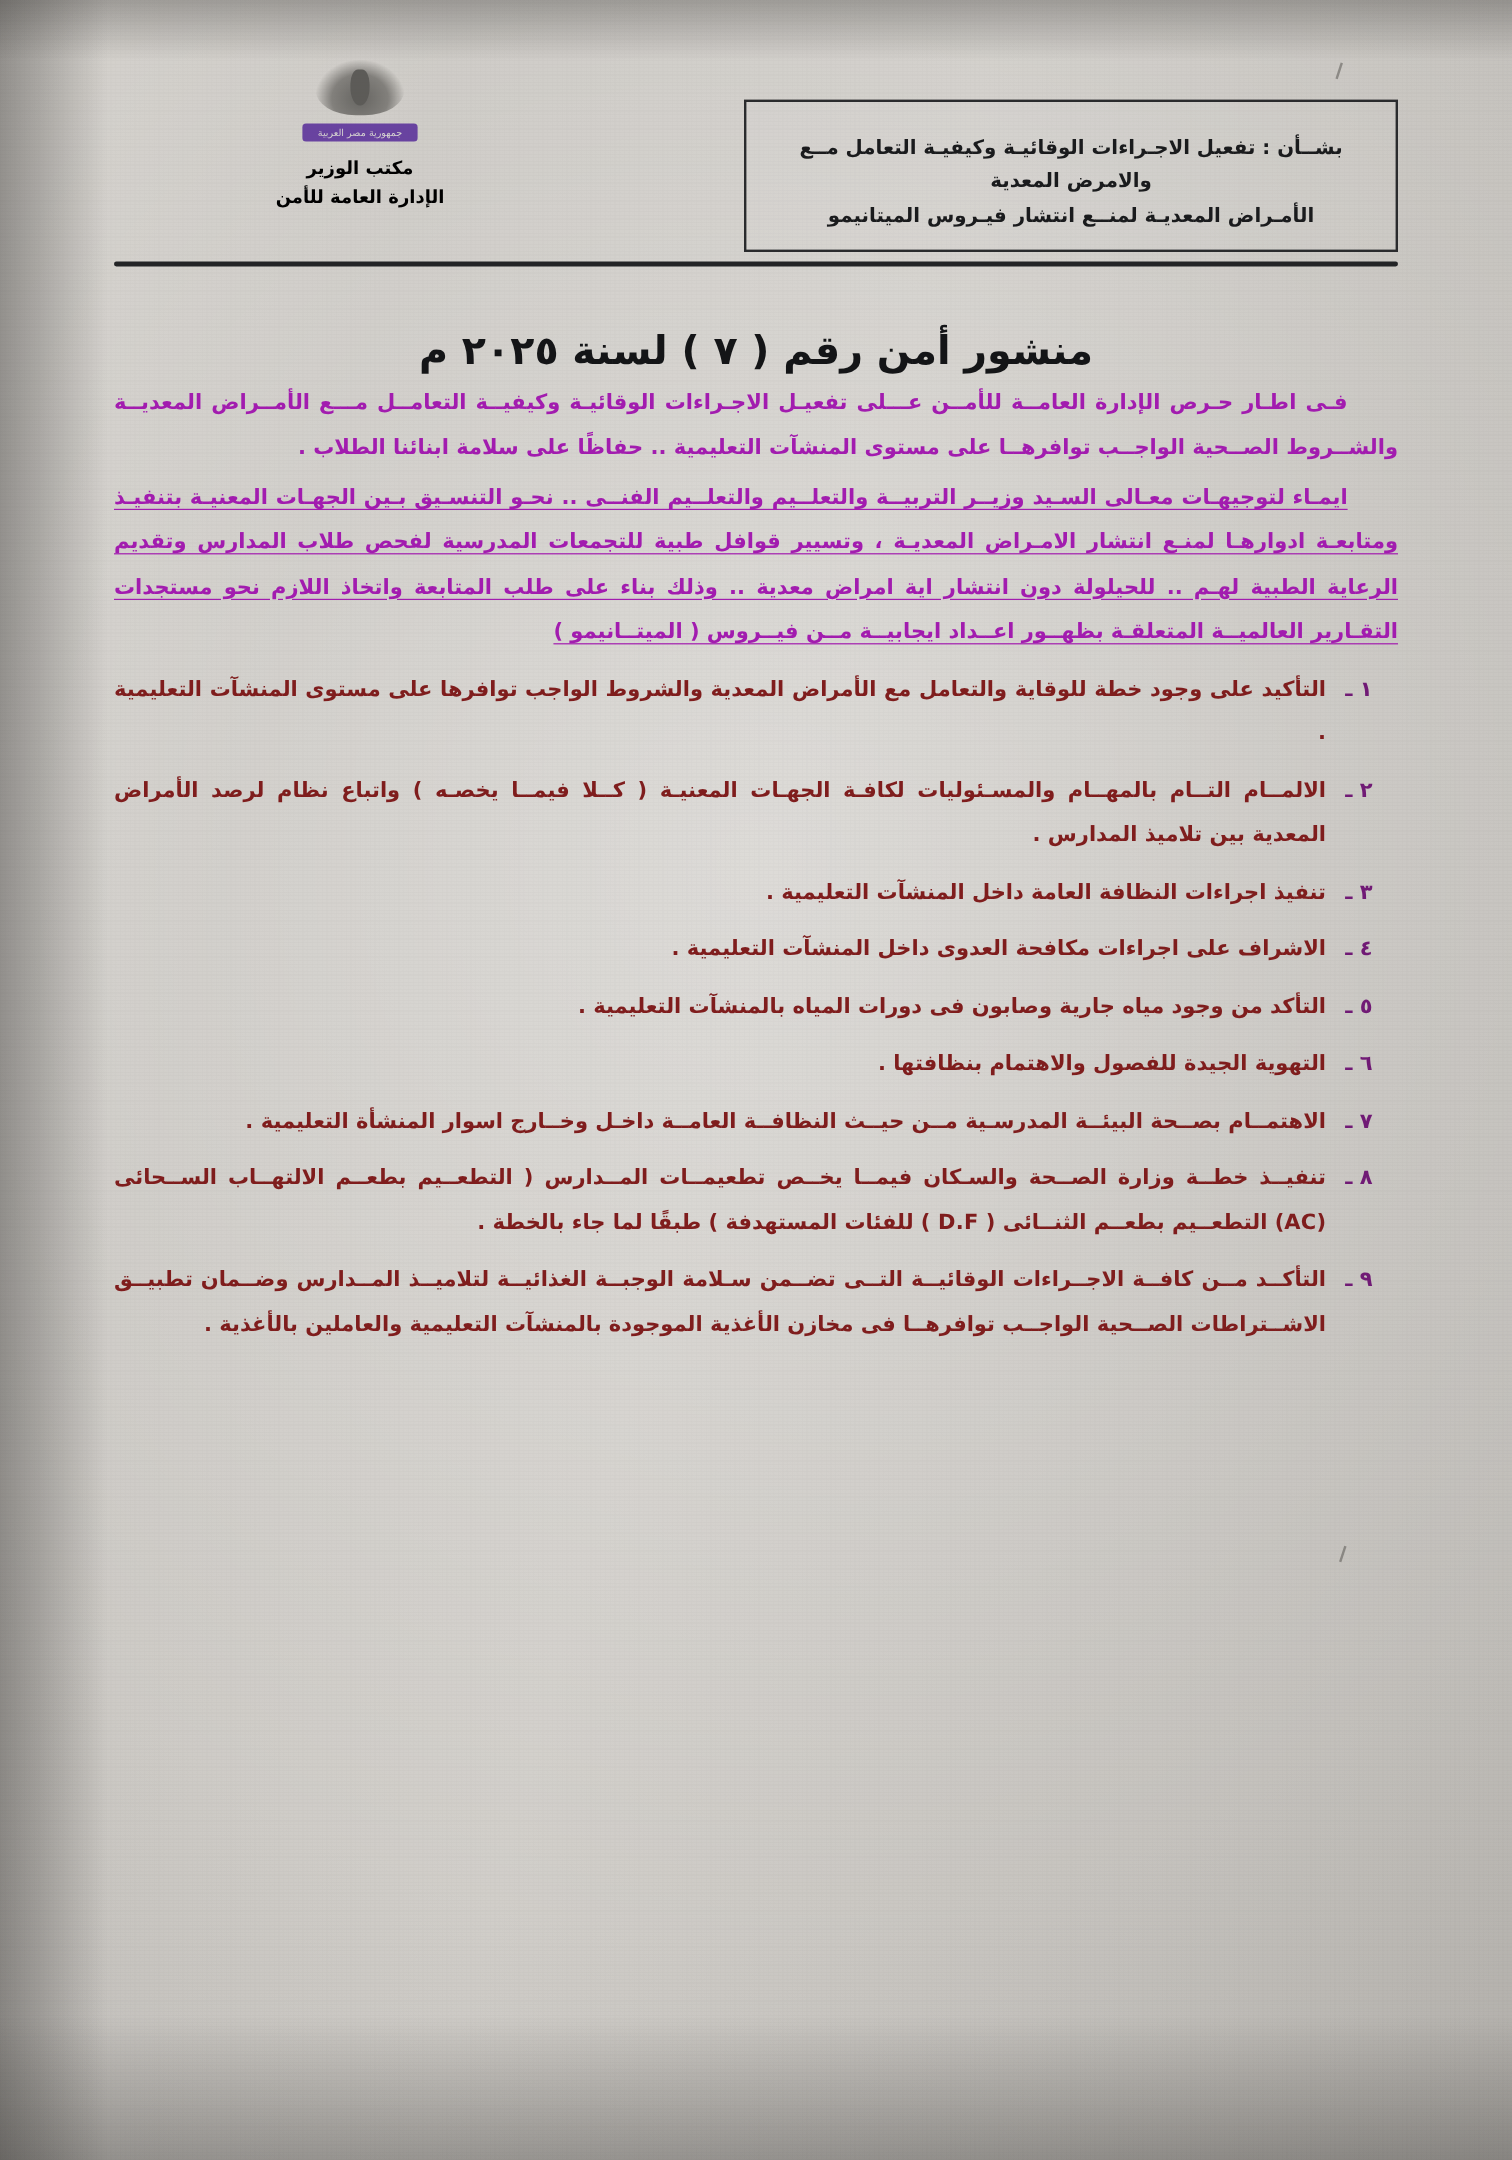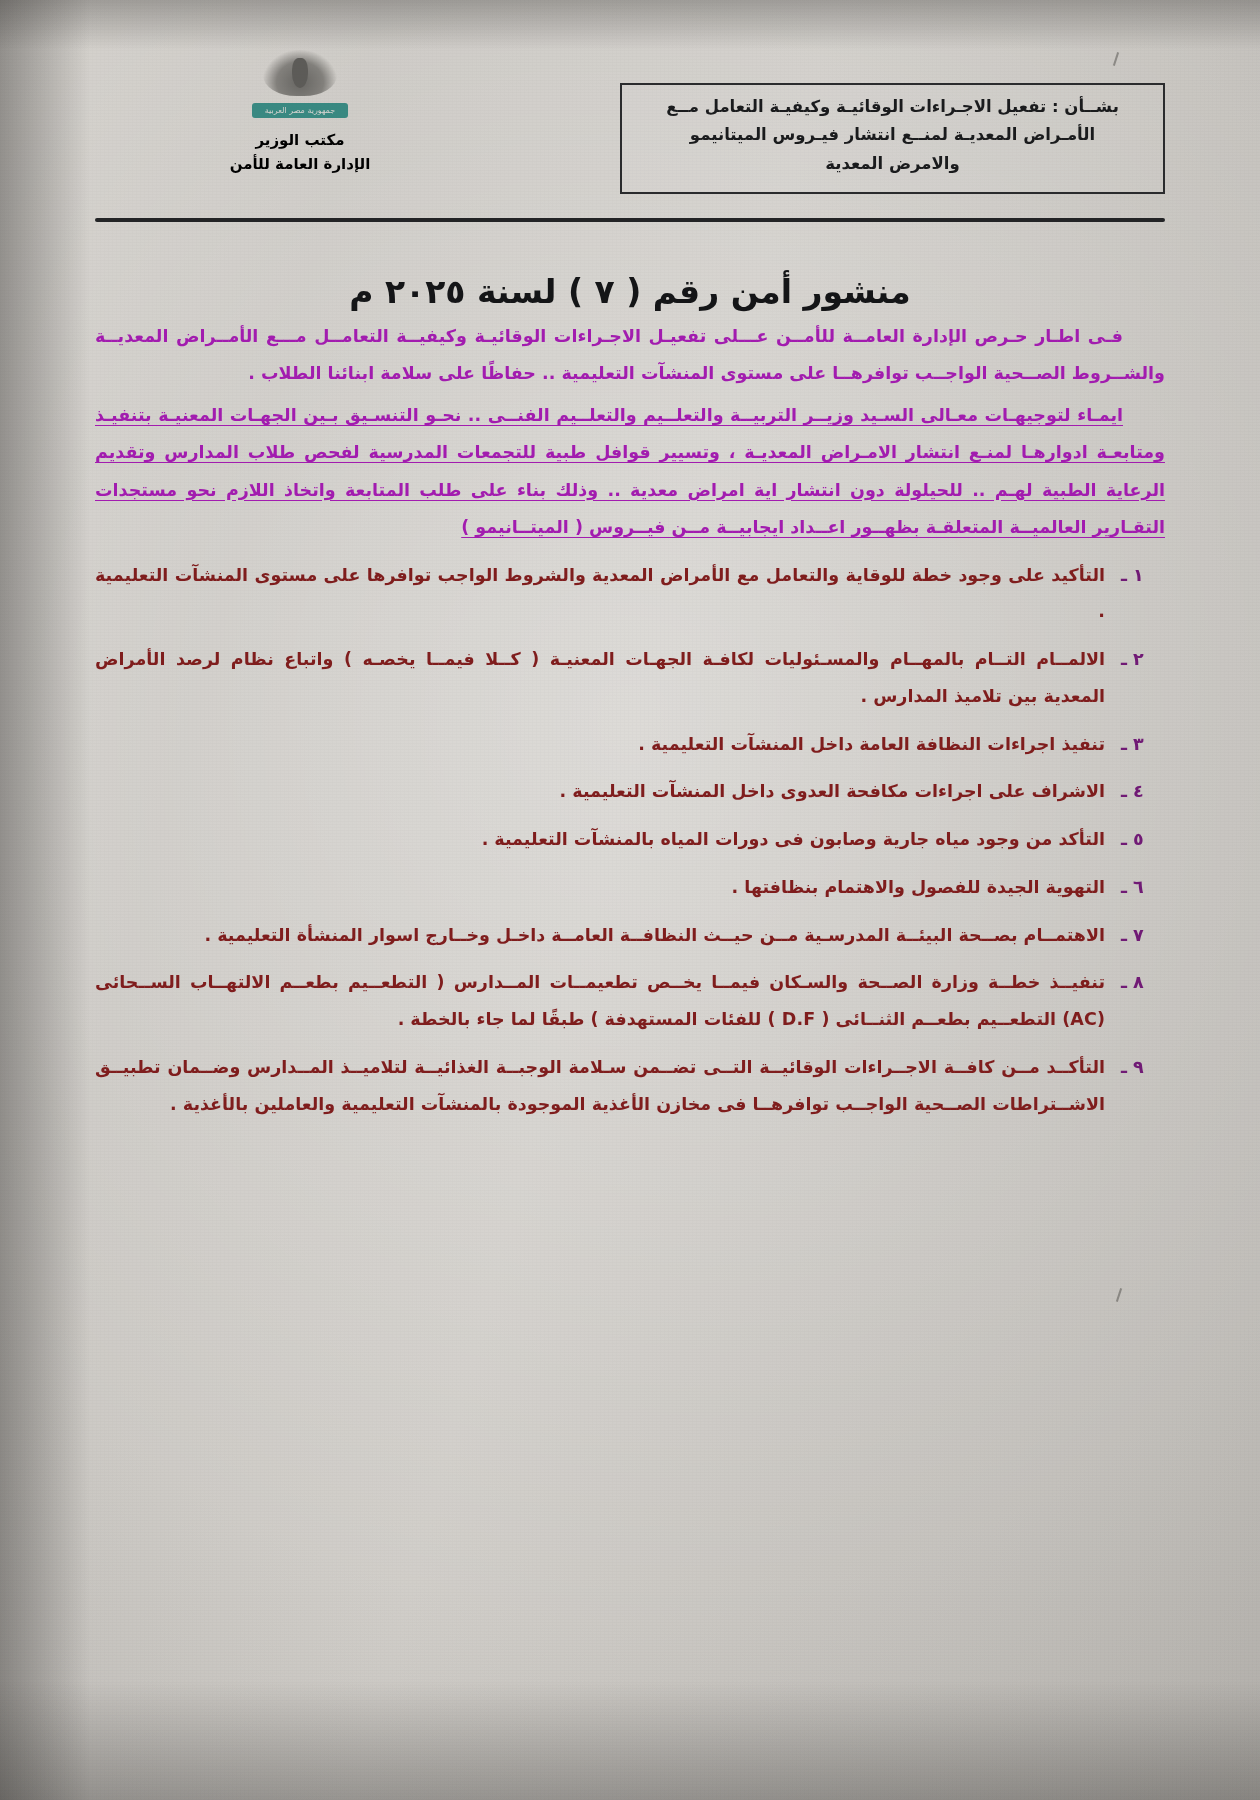--- a/index.html
+++ b/index.html
@@ -64,21 +64,21 @@
     left: 95px;
     right: 95px;
     height: 160px;
   }
   .subject-box {
     position: absolute;
     top: 35px;
     right: 0;
     width: 545px;
     border: 2px solid #2a2b2d;
-    padding: 8px 14px 14px 14px;
+    padding: 24px 14px 14px 14px;
     box-sizing: border-box;
     background: rgba(255,255,255,0.04);
   }
   .subject-line {
     font-size: 16.5px;
     font-weight: bold;
     line-height: 1.72;
     text-align: justify;
     text-align-last: center;
     letter-spacing: .3px;
@@ -121,21 +121,21 @@
     background: #3d3c39;
     border-radius: 40% 40% 50% 50%;
   }
   .emblem .banner {
     position: absolute;
     left: 50%;
     bottom: 2px;
     transform: translateX(-50%);
     width: 96px;
     height: 15px;
-    background: #0f766e;
+    background: #4c1d95;
     border-radius: 3px;
     color: #d9d7d3;
     font-size: 8px;
     line-height: 15px;
     letter-spacing: .5px;
   }
   .office-line {
     font-size: 15px;
     font-weight: bold;
     line-height: 1.6;
@@ -233,22 +233,22 @@
 <div class="page">
   <div class="paper"></div>
   <div class="grain"></div>
 
   <div class="content">
 
     <div class="header">
 
       <div class="subject-box">
         <div class="subject-line">بشــأن : تفعيل الاجـراءات الوقائيـة وكيفيـة التعامل مــع</div>
+        <div class="subject-line l3">والامرض المعدية</div>
         <div class="subject-line">الأمـراض المعديـة لمنــع انتشار فيـروس الميتانيمو</div>
-        <div class="subject-line l3">والامرض المعدية</div>
       </div>
 
       <div class="emblem-block">
         <div class="emblem">
           <div class="eagle"></div>
           <div class="banner">جمهورية مصر العربية</div>
         </div>
         <div class="office-line">مكتب الوزير</div>
         <div class="office-line">الإدارة العامة للأمن</div>
       </div>

